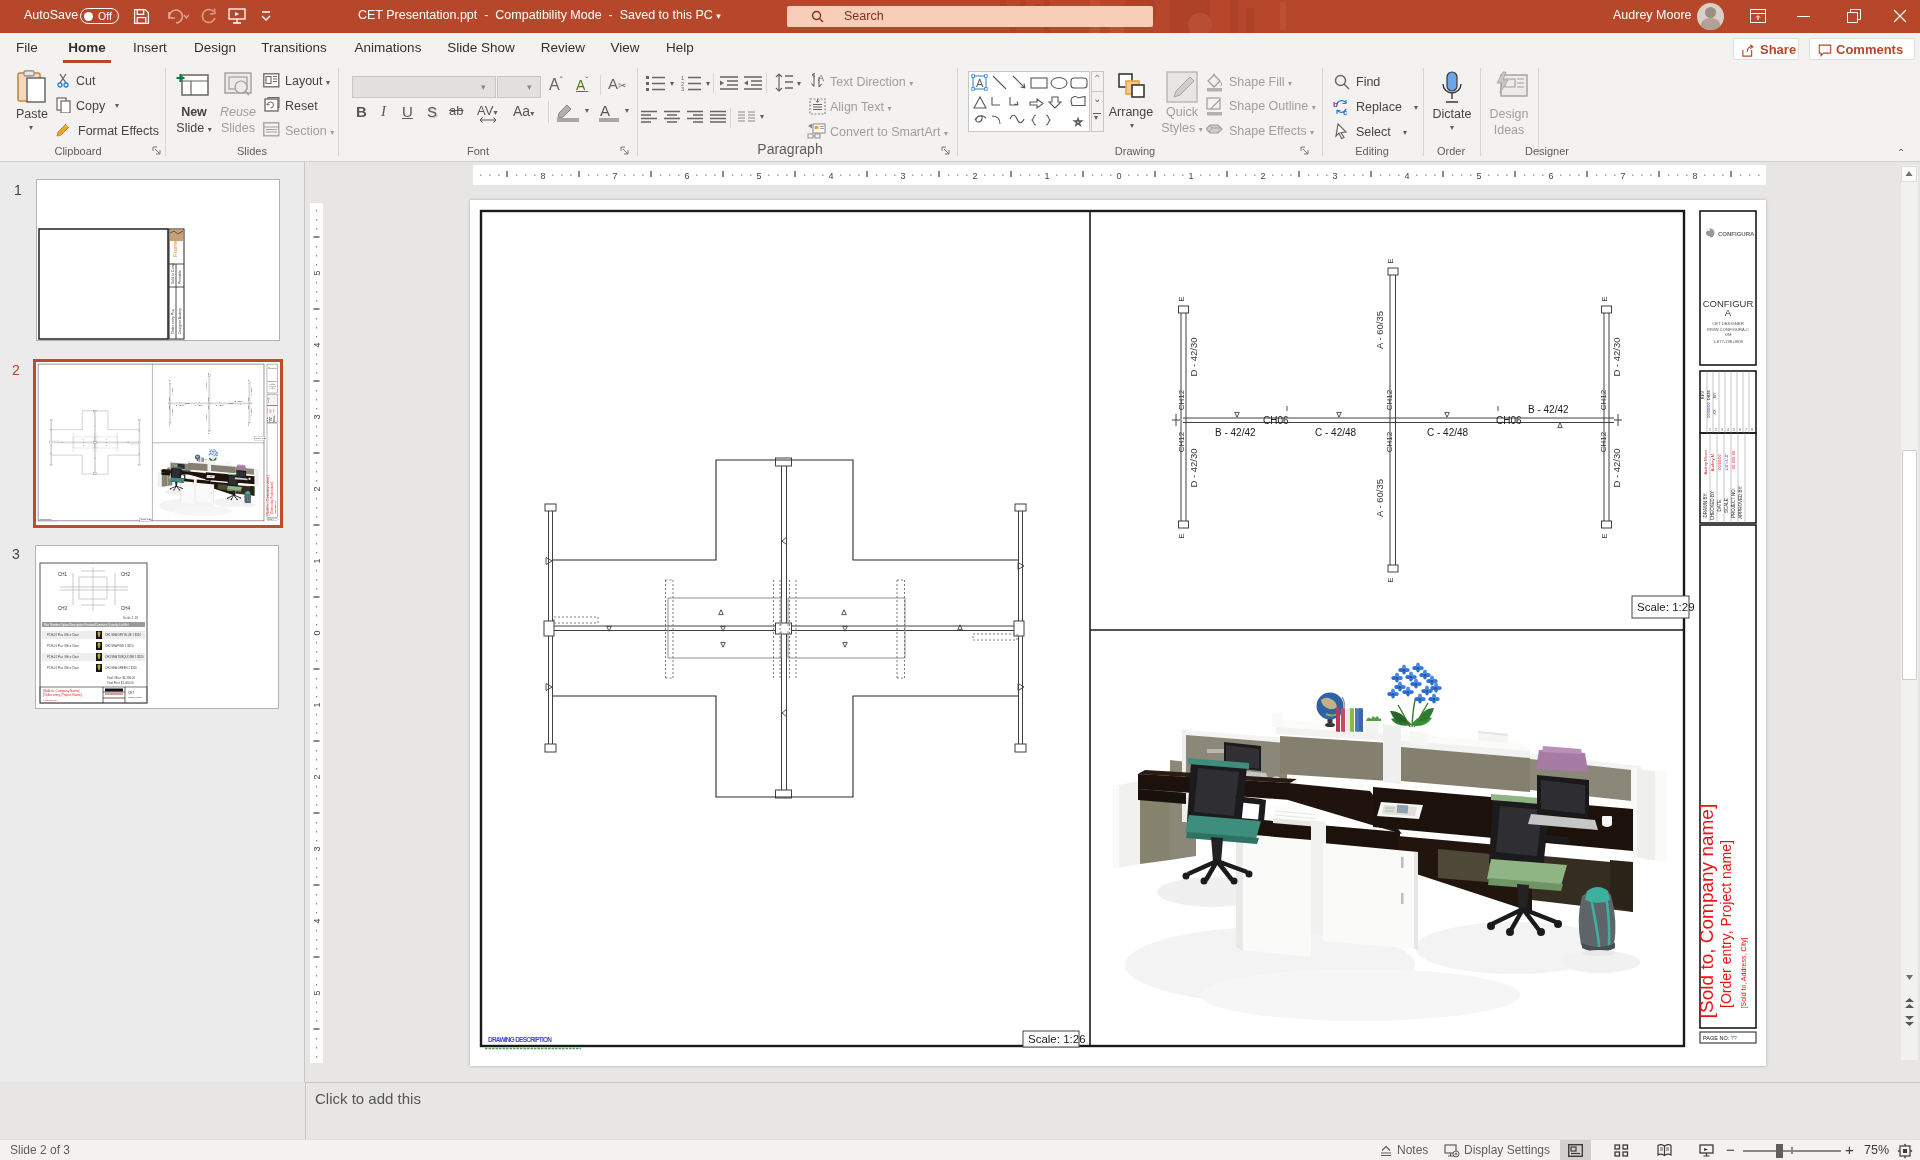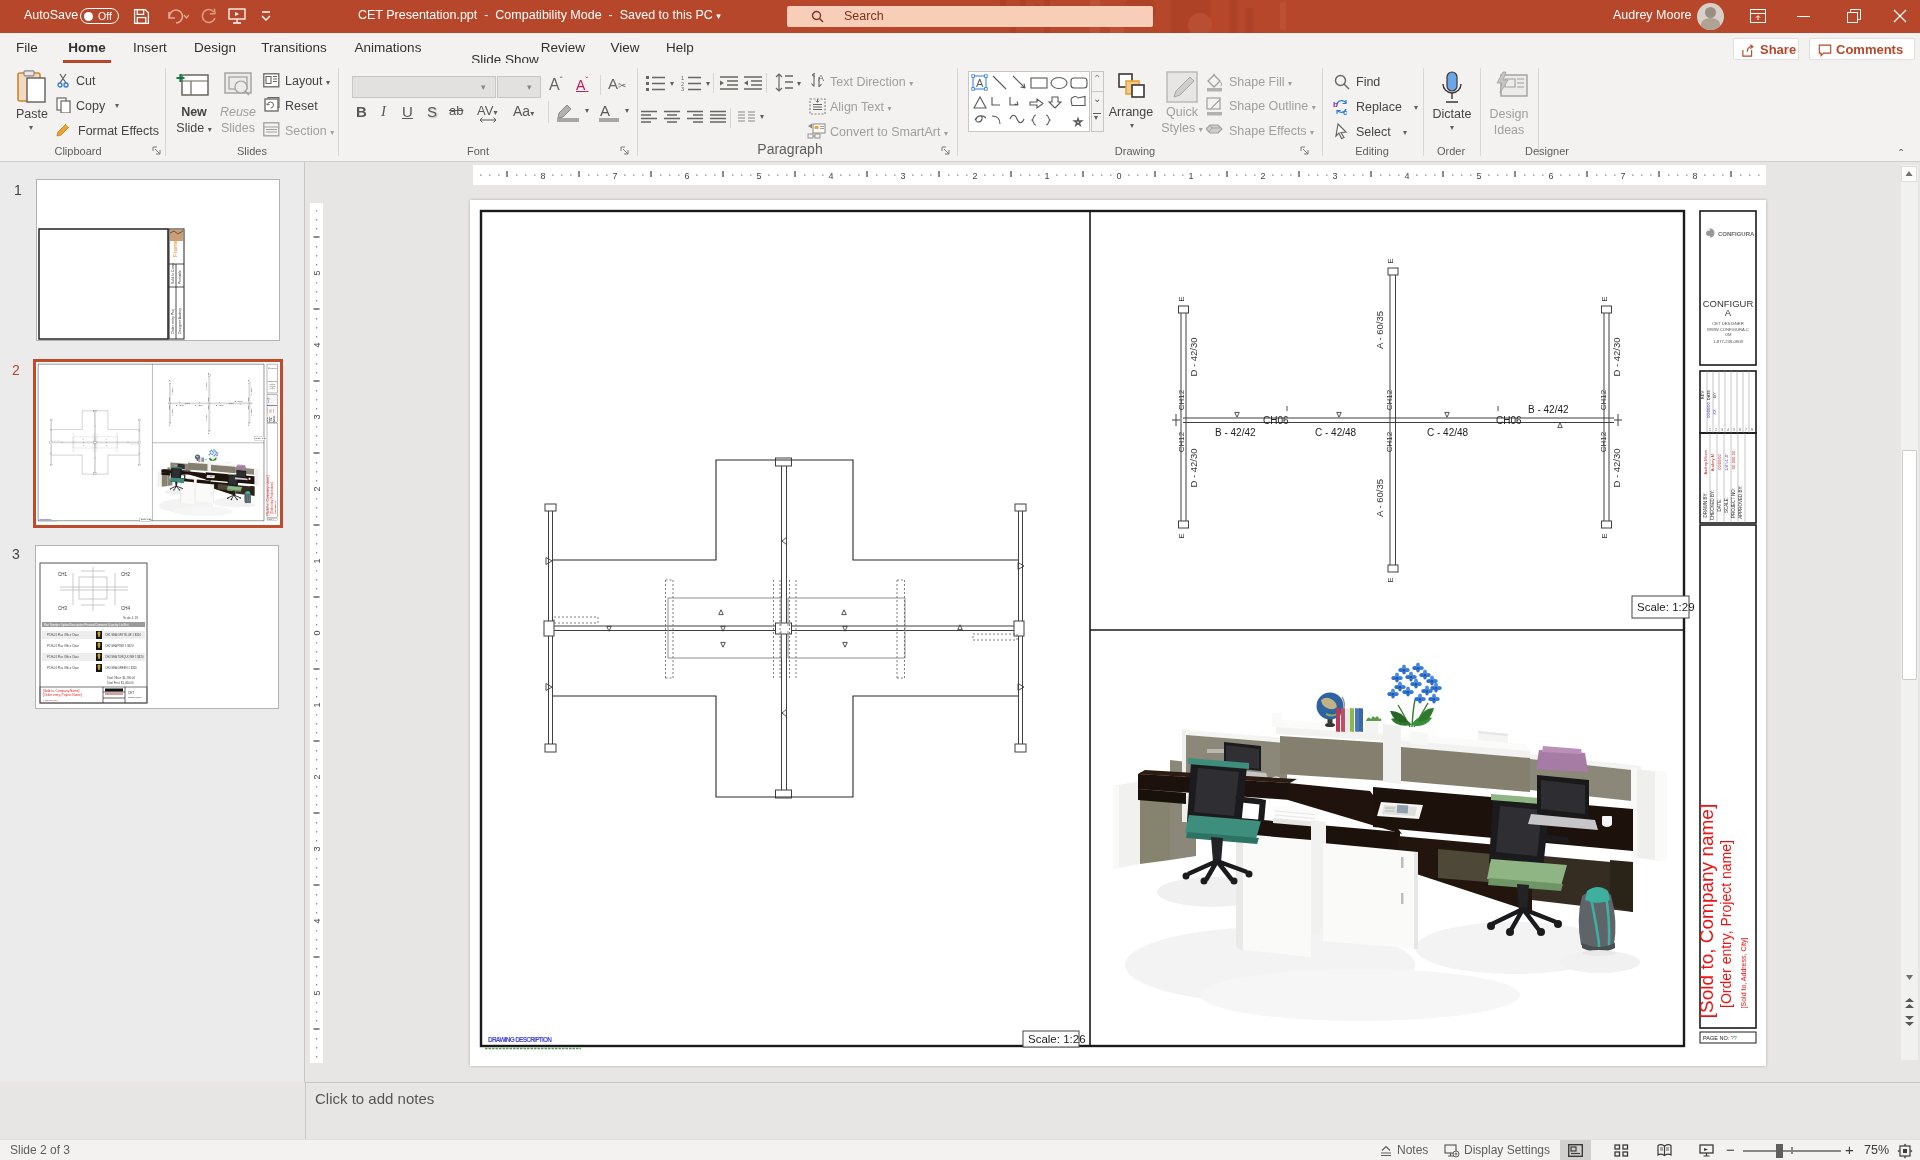--- a/index.html
+++ b/index.html
@@ -96,21 +96,21 @@
       </svg>
     </div>
     <div id="tabrow" class="abs">
       <div class="tab" style="left:-18px;width:90px;">File</div>
       <div class="tab" style="left:42px;width:90px;font-weight:bold;">Home</div>
       <div class="abs" style="left:63px;top:27px;width:48px;height:3px;background:#B7472A;"></div>
       <div class="tab" style="left:105px;width:90px;">Insert</div>
       <div class="tab" style="left:170px;width:90px;">Design</div>
       <div class="tab" style="left:249px;width:90px;">Transitions</div>
       <div class="tab" style="left:343px;width:90px;">Animations</div>
-      <div class="tab" style="left:460px;width:90px;margin-top:12px;">Slide Show</div>
+      <div class="tab" style="left:436px;width:90px;">Slide Show</div>
       <div class="tab" style="left:518px;width:90px;">Review</div>
       <div class="tab" style="left:580px;width:90px;">View</div>
       <div class="tab" style="left:635px;width:90px;">Help</div>
       <div class="abs" style="left:1733px;top:5px;width:66px;height:22px;background:#fff;border:1px solid #E1DFDD;border-radius:2px;">
 <svg class="abs" style="left:8px;top:4px" width="14" height="14" viewBox="0 0 16 16">
           <path d="M1 8 v7 h10 v-7" fill="none" stroke="#B7472A" stroke-width="1.3"></path>
           <path d="M6 10 c0-4 2-6 6-6" fill="none" stroke="#B7472A" stroke-width="1.3"></path>
           <path d="M9.5 2 l3 2.2 l-3 2.2" fill="none" stroke="#B7472A" stroke-width="1.3"></path>
         </svg>
 <span class="abs" style="left:26px;top:3px;font-size:13px;color:#B7472A;font-weight:bold;">Share</span>
@@ -204,21 +204,21 @@
       <svg class="abs" style="left:263px;top:59px" width="17" height="15" viewBox="0 0 17 15">
 <rect x="0.8" y="0.8" width="15" height="13" fill="none" stroke="#A19F9D" stroke-width="1.3"></rect>
 <path d="M0.8 5 h15 M3 7.5 h11 M3 10 h11" stroke="#A19F9D" stroke-width="1.1"></path>
       </svg>
       <span class="abs ribtxt gray" style="left:285px;top:61px;">Section <span style="font-size:8px;">▾</span></span>
       <div class="abs" style="left:352px;top:13px;width:144px;height:22px;background:#E3E1DF;border:1px solid #C8C6C4;"></div>
       <span class="abs" style="left:481px;top:19px;font-size:9px;color:#8A8886;">▾</span>
       <div class="abs" style="left:497px;top:13px;width:44px;height:22px;background:#E3E1DF;border:1px solid #C8C6C4;"></div>
       <span class="abs" style="left:527px;top:19px;font-size:9px;color:#8A8886;">▾</span>
       <span class="abs" style="left:549px;top:12px;font-size:16px;color:#69655F;">A<span style="font-size:9px;vertical-align:7px;">ˆ</span></span>
-      <span class="abs" style="left:576px;top:12px;font-size:14px;color:#be185d;text-decoration:underline;">A<span style="font-size:9px;vertical-align:7px;">ˇ</span></span>
+      <span class="abs" style="left:576px;top:12px;font-size:14px;color:#4d7c0f;text-decoration:underline;">A<span style="font-size:9px;vertical-align:7px;">ˇ</span></span>
       <div class="abs" style="left:600px;top:12px;width:1px;height:20px;background:#D8D6D4;"></div>
       <span class="abs" style="left:608px;top:12px;font-size:15px;color:#69655F;">A<span style="font-size:10px;">✂</span></span>
       <span class="abs" style="left:356px;top:40px;font-size:15px;font-weight:bold;color:#5A5856;">B</span>
       <span class="abs" style="left:381px;top:40px;font-size:15px;font-style:italic;font-family:&quot;Liberation Serif&quot;,serif;color:#5A5856;">I</span>
       <span class="abs" style="left:402px;top:40px;font-size:15px;text-decoration:underline;color:#5A5856;">U</span>
       <span class="abs" style="left:427px;top:40px;font-size:15px;color:#5A5856;text-shadow:1px 1px 1px #bbb;">S</span>
       <span class="abs" style="left:449px;top:40px;font-size:13px;color:#5A5856;text-decoration:line-through;">ab</span>
       <span class="abs" style="left:477px;top:40px;font-size:13px;color:#5A5856;">AV<span style="font-size:8px;color:#605E5C;">▾</span></span>
       <svg class="abs" style="left:477px;top:53px" width="22" height="8" viewBox="0 0 22 8">
         <path d="M3 4 h16 M3 4 l2.5 -2.5 M3 4 l2.5 2.5 M19 4 l-2.5 -2.5 M19 4 l-2.5 2.5" stroke="#5A5856" fill="none"></path>
@@ -1502,21 +1502,21 @@
     </svg>
     <svg class="abs" style="left:1903px;top:996px" width="13" height="14" viewBox="0 0 13 14">
       <path d="M2 6 l4.5 -4 l4.5 4 z M2 12 l4.5 -4 l4.5 4 z" fill="#585858"></path>
     </svg>
     <svg class="abs" style="left:1903px;top:1014px" width="13" height="14" viewBox="0 0 13 14">
       <path d="M2 2 l4.5 4 l4.5 -4 z M2 8 l4.5 4 l4.5 -4 z" fill="#585858"></path>
     </svg>
     <div id="notes" class="abs"></div>
     <div class="abs" style="left:305px;top:1082px;width:1615px;height:1px;background:#C8C6C4;"></div>
     <div class="abs" style="left:305px;top:1082px;width:1px;height:57px;background:#C8C6C4;"></div>
-    <span class="abs" style="left:315px;top:1090px;font-size:15px;color:#555;">Click to add notes</span>
+    <span class="abs" style="left:315px;top:1090px;font-size:15px;color:#555;">Click to add this</span>
     <div id="statusbar" class="abs">
       <span class="abs" style="left:10px;top:3px;">Slide 2 of 3</span>
       <svg class="abs" style="left:1379px;top:5px" width="14" height="12" viewBox="0 0 14 12">
         <path d="M2 10.5 h10 M2 8 h10" stroke="#605E5C" stroke-width="1.2"></path>
         <path d="M3 5.5 l4 -4 l4 4" fill="none" stroke="#605E5C" stroke-width="1.2"></path>
       </svg>
       <span class="abs" style="left:1397px;top:3px;">Notes</span>
       <svg class="abs" style="left:1444px;top:4px" width="16" height="14" viewBox="0 0 16 14">
         <rect x="1" y="1" width="11" height="8" fill="none" stroke="#605E5C" stroke-width="1.2"></rect>
         <path d="M4 12 h6 M6.5 9 v3" stroke="#605E5C" stroke-width="1.2"></path>

